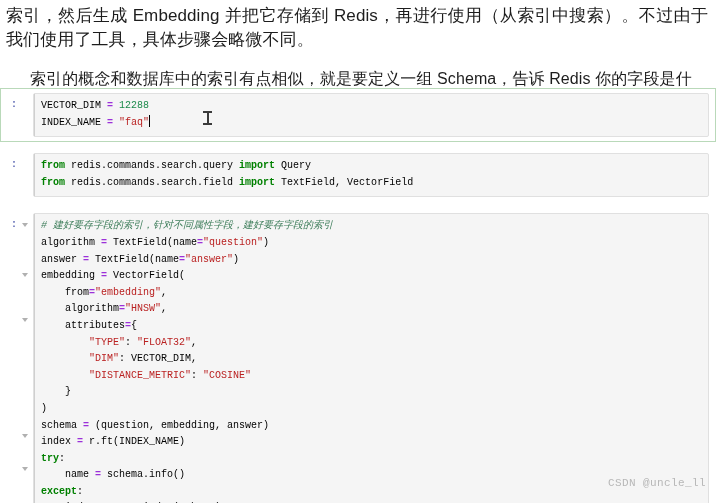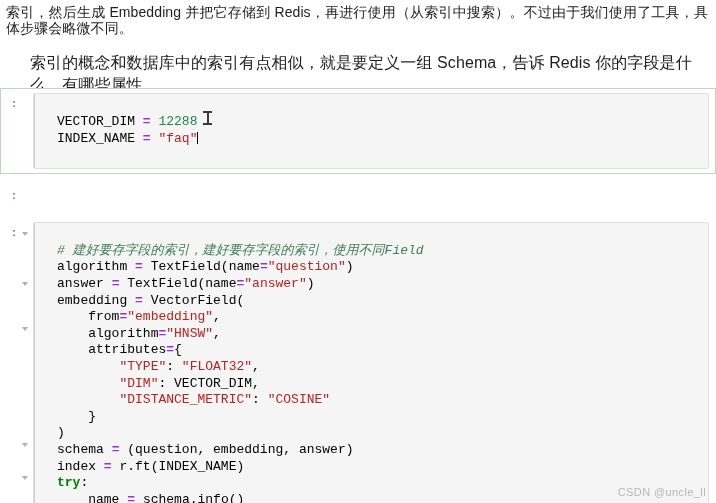--- a/index.html
+++ b/index.html
@@ -15,22 +15,22 @@
     font-family: "Liberation Sans", sans-serif;
     color: #1a1a1a;
     -webkit-font-smoothing: antialiased;
   }
 
   
   .prose {
     padding: 0 6px 0 4px;
   }
   .para-1 {
-    font-size: 14px;
-    line-height: 16px;
+    font-size: 17px;
+    line-height: 24px;
     letter-spacing: 0.1px;
     color: #1d1d1d;
     padding: 4px 2px 0 2px;
     text-align: justify;
   }
   .para-2 {
     font-size: 16px;
     line-height: 22px;
     letter-spacing: 0.1px;
     color: #1d1d1d;
@@ -99,23 +99,23 @@
   }
   .input-area::before {
     content: "";
     position: absolute;
     left: 0; top: 0; bottom: 0;
     width: 1px;
     background: #cfcfcf;
   }
 
   pre.code {
-    margin: 16px;
+    margin: 0;
     font-family: "Liberation Mono", monospace;
-    font-size: 13px;
+    font-size: 10px;
     line-height: 16.6px;
     color: #000000;
     white-space: pre;
     letter-spacing: 0px;
   }
 
   
   .kw   { color: #008000; font-weight: bold; }
   .str  { color: #ba2121; }
   .num  { color: #1c8a4b; }
@@ -152,22 +152,22 @@
     left: 0;
     width: 9px; height: 1.5px;
     background: #3a3a3a;
   }
   .ibeam .bar.top { top: 1px; }
   .ibeam .bar.bot { top: 13px; }
 
   .watermark {
     position: absolute;
     right: 10px;
-    bottom: 5px;
-    font-family: Liberation Sans, sans-serif;
+    bottom: 14px;
+    font-family: Liberation Mono, monospace;
     font-size: 11px;
     color: #b7b7b7;
     letter-spacing: 0.4px;
     user-select: none;
   }
 
   .cell-gap { height: 6px; }
 </style>
 </head>
 <body>
@@ -186,35 +186,39 @@
 <pre class="code"><span class="nm">VECTOR_DIM</span> <span class="op">=</span> <span class="num">12288</span>
 <span class="nm">INDEX_NAME</span> <span class="op">=</span> <span class="str">"faq"</span><span class="caret"></span></pre>
     </div>
   </div>
 
   <div class="cell-gap"></div>
 
   <div class="cell">
     <div class="prompt">:</div>
     <div class="gutter"></div>
+    <div class="input-area">
+<pre class="code"><span class="kw">from</span> <span class="nm">redis.commands.search.query</span> <span class="kw">import</span> <span class="nm">Query</span>
+<span class="kw">from</span> <span class="nm">redis.commands.search.field</span> <span class="kw">import</span> <span class="nm">TextField, VectorField</span></pre>
+    </div>
   </div>
 
   <div class="cell-gap"></div>
 
   <div class="cell">
     <div class="prompt">:</div>
     <div class="gutter">
       <div class="tri" style="top:10px"></div>
       <div class="tri" style="top:60px"></div>
       <div class="tri" style="top:105px"></div>
       <div class="tri" style="top:221px"></div>
       <div class="tri" style="top:254px"></div>
     </div>
     <div class="input-area">
-<pre class="code"><span class="cmt"># 建好要存字段的索引，建好要存字段的索引，使用不同Field</span>
+<pre class="code"><span class="cmt"># 建好要存字段的索引，针对不同属性字段，建好要存字段的索引</span>
 <span class="nm">algorithm</span> <span class="op">=</span> <span class="nm">TextField(name</span><span class="op">=</span><span class="str">"question"</span><span class="nm">)</span>
 <span class="nm">answer</span> <span class="op">=</span> <span class="nm">TextField(name</span><span class="op">=</span><span class="str">"answer"</span><span class="nm">)</span>
 <span class="nm">embedding</span> <span class="op">=</span> <span class="nm">VectorField(</span>
     <span class="nm">from</span><span class="op">=</span><span class="str">"embedding"</span><span class="nm">,</span>
     <span class="nm">algorithm</span><span class="op">=</span><span class="str">"HNSW"</span><span class="nm">,</span>
     <span class="nm">attributes</span><span class="op">=</span><span class="nm">{</span>
         <span class="str">"TYPE"</span><span class="nm">:</span> <span class="str">"FLOAT32"</span><span class="nm">,</span>
         <span class="str">"DIM"</span><span class="nm">:</span> <span class="nm">VECTOR_DIM,</span>
         <span class="str">"DISTANCE_METRIC"</span><span class="nm">:</span> <span class="str">"COSINE"</span>
     <span class="nm">}</span>

